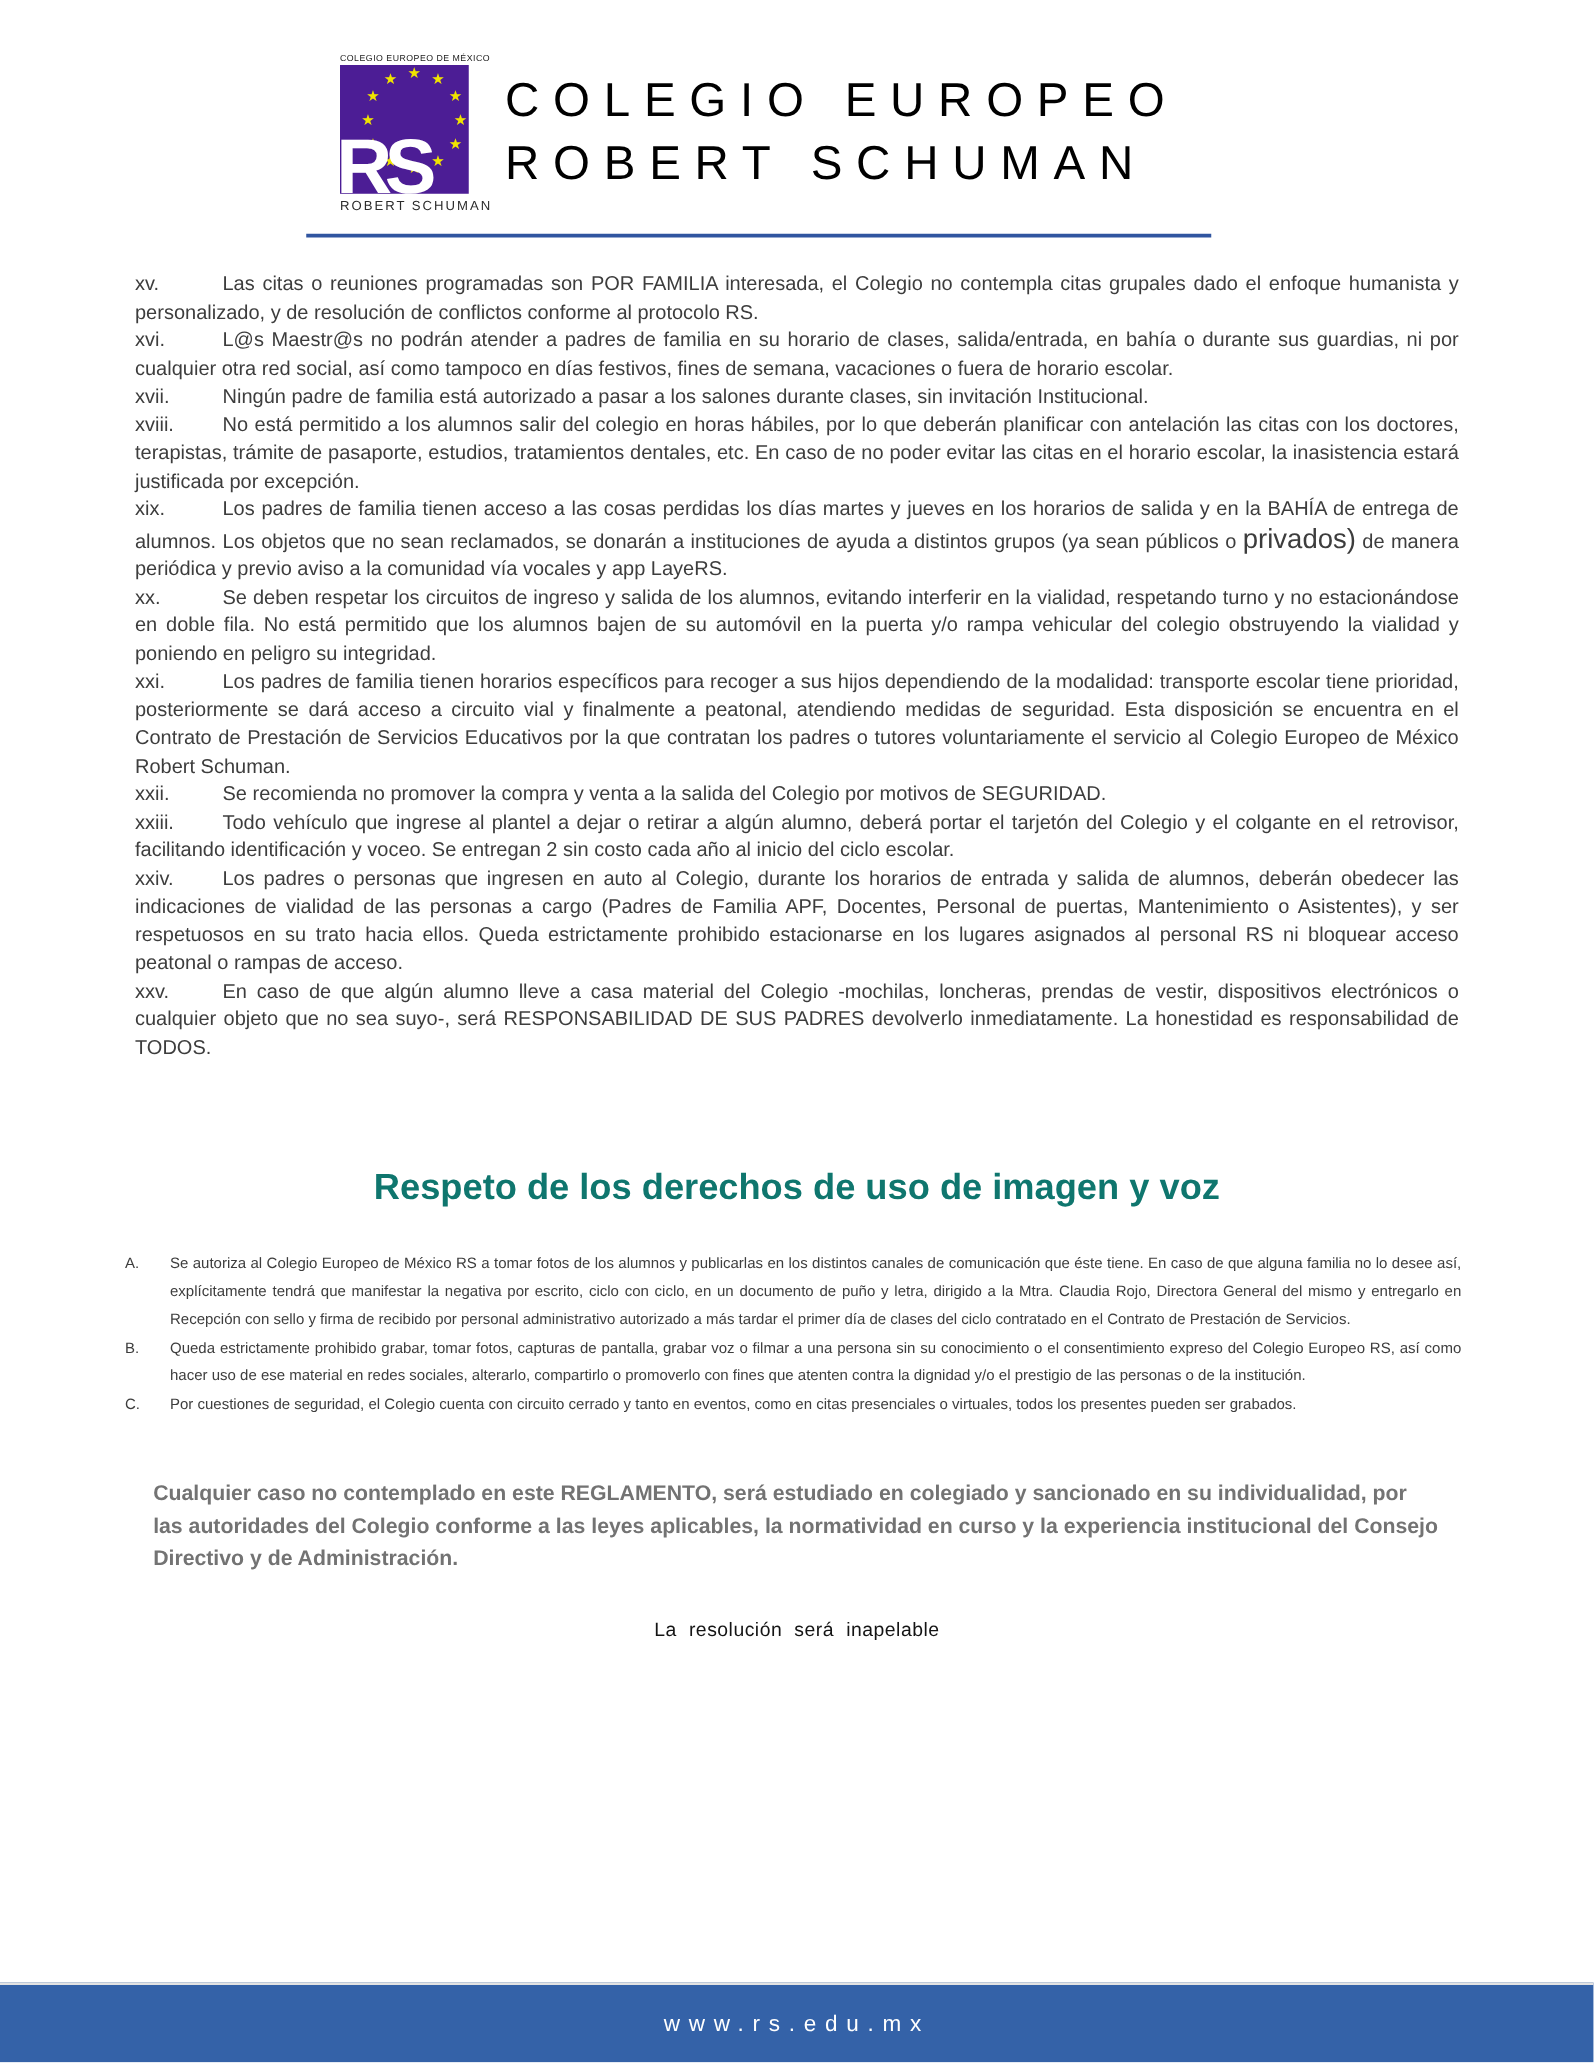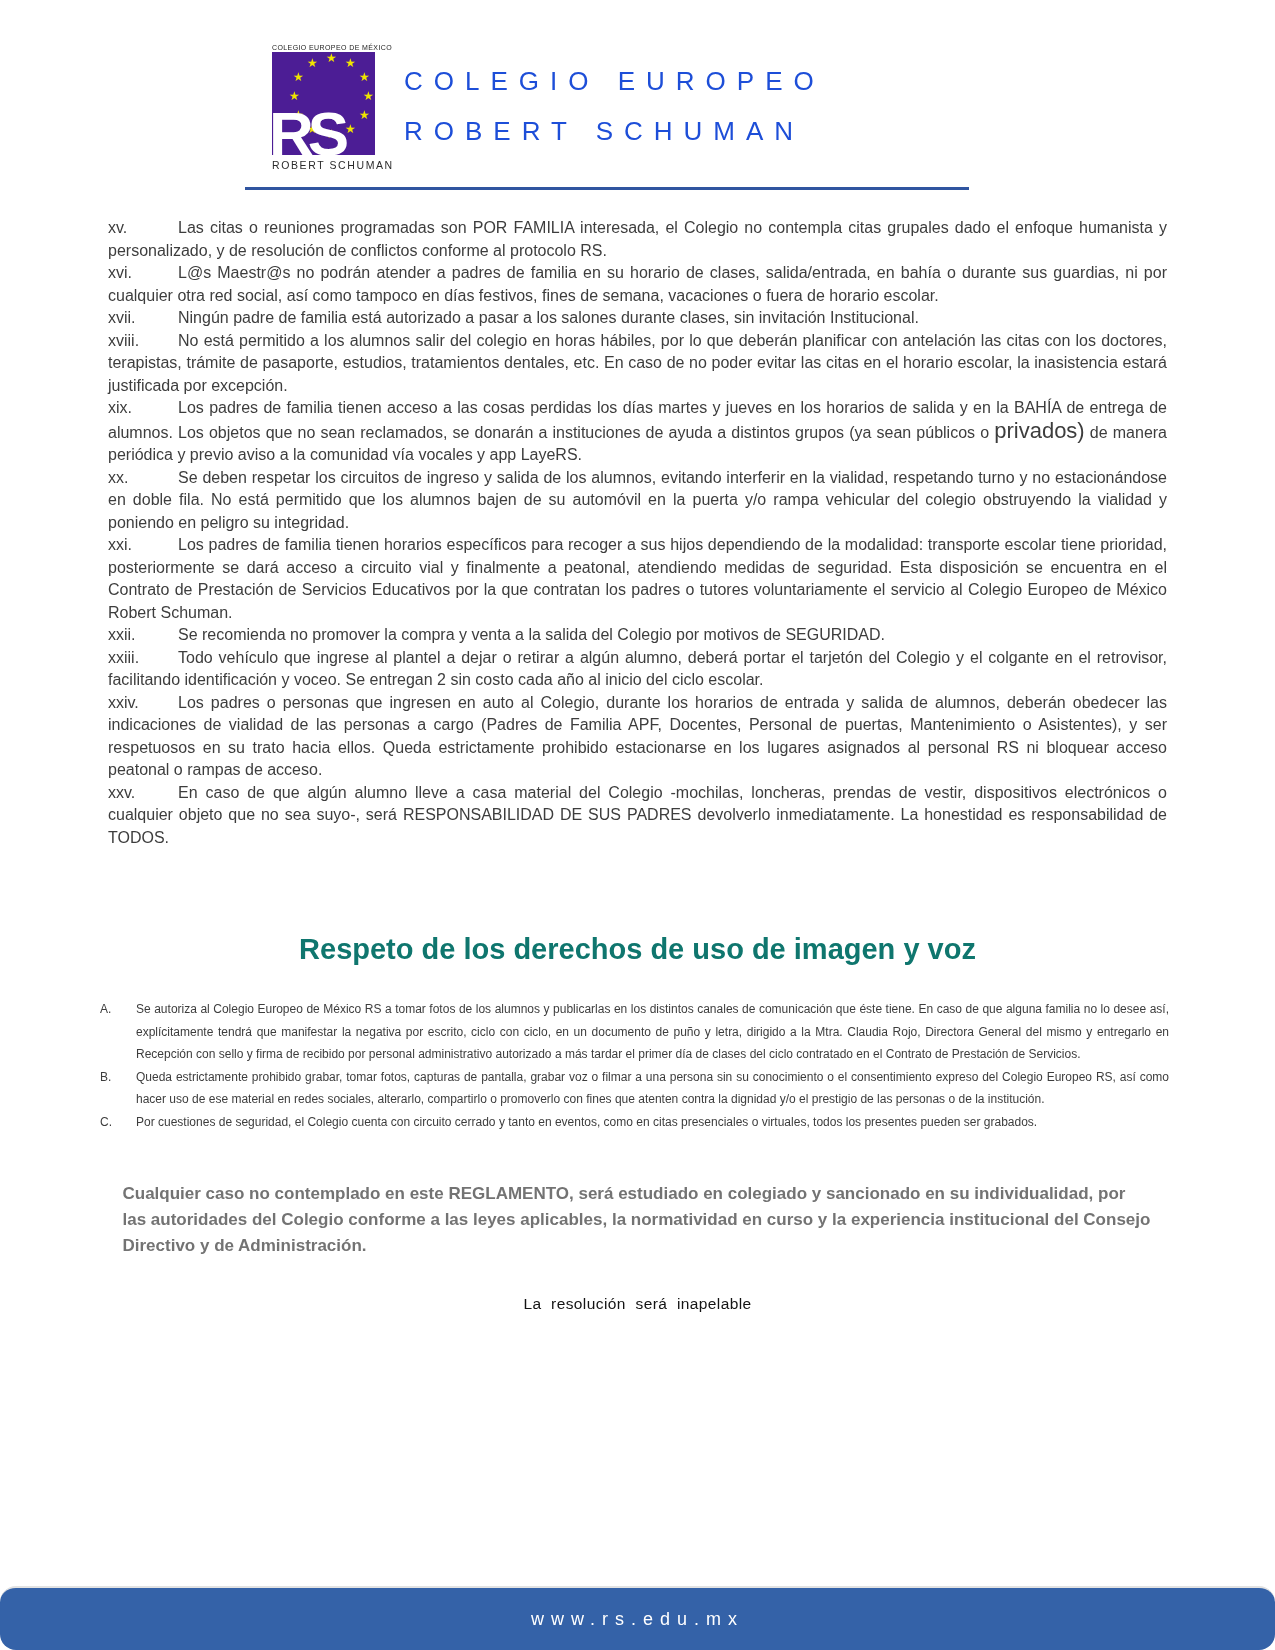--- a/index.html
+++ b/index.html
@@ -13,40 +13,40 @@
   .logo-top{font-size:7px;letter-spacing:.4px;color:#222;white-space:nowrap;margin-bottom:1px;}
   .logo-square{width:103px;height:103px;background:#4c1d95;position:relative;}
   .star{position:absolute;font-size:12px;line-height:12px;color:#f0e400;}
   .star::before{content:"★";}
   .monogram{
     position:absolute;left:-3px;bottom:-10px;font-size:62px;font-weight:bold;
     color:#ffffff;letter-spacing:-6px;line-height:1;
   }
   .logo-bottom{font-size:10.5px;letter-spacing:1.6px;color:#2b2b2b;margin-top:4px;white-space:nowrap;}
   .titles{padding-top:12px;}
-  .title-line{font-size:26px;letter-spacing:11px;color:#1d4ed8;line-height:50px;white-space:nowrap;}
+  .title-line{font-size:38px;letter-spacing:11px;color:#000000;line-height:50px;white-space:nowrap;}
   .divider{margin:16px 0 0 245px;width:724px;height:3px;background:#3055a0;}
   
   .body-text{margin:27px 108px 0 108px;font-size:16px;line-height:22.5px;text-align:justify;}
   p.rule{margin:0;}
   .rnum{display:inline-block;min-width:70px;}
   .big-inline{font-size:22px;}
   
   .section-heading{margin-top:84px;text-align:center;color:#0f766e;font-size:29px;font-weight:bold;}
   
   .abc{margin:32px 106px 0 100px;}
   p.abc-item{margin:0;padding-left:36px;text-align:justify;font-size:12px;line-height:22.5px;}
   .letter{display:inline-block;width:36px;margin-left:-36px;}
   
   .closing{margin:48px auto 0;width:1030px;text-align:left;font-weight:bold;font-size:17px;line-height:26px;color:#737373;}
   .resolution{margin-top:36px;text-align:center;font-weight:normal;font-size:15.5px;color:#141414;word-spacing:5px;letter-spacing:.4px;}
   
   .footer{
     position:absolute;left:0;right:0;bottom:0;height:62px;background:#3462a8;
-    border-top:2px solid #e2e2e2;display:flex;align-items:center;justify-content:center;border-radius:16px;
+    border-top:2px solid #e2e2e2;display:flex;align-items:center;justify-content:center;
   }
   .footer-url{color:#ffffff;font-size:18px;letter-spacing:7px;}
 </style>
 </head>
 <body>
 
 <div class="page">
 
   <div class="header">
     <div class="logo">

